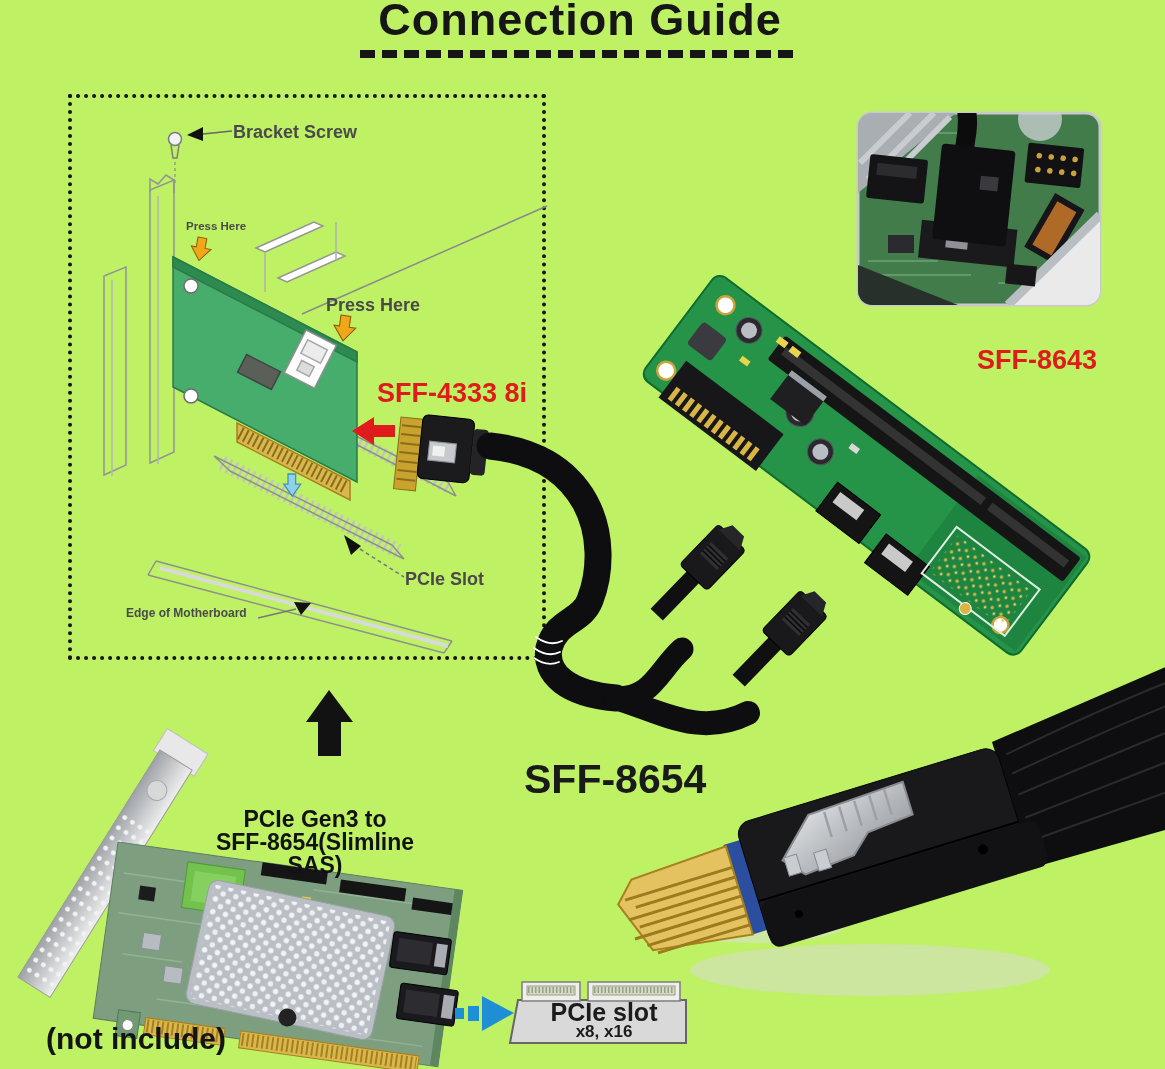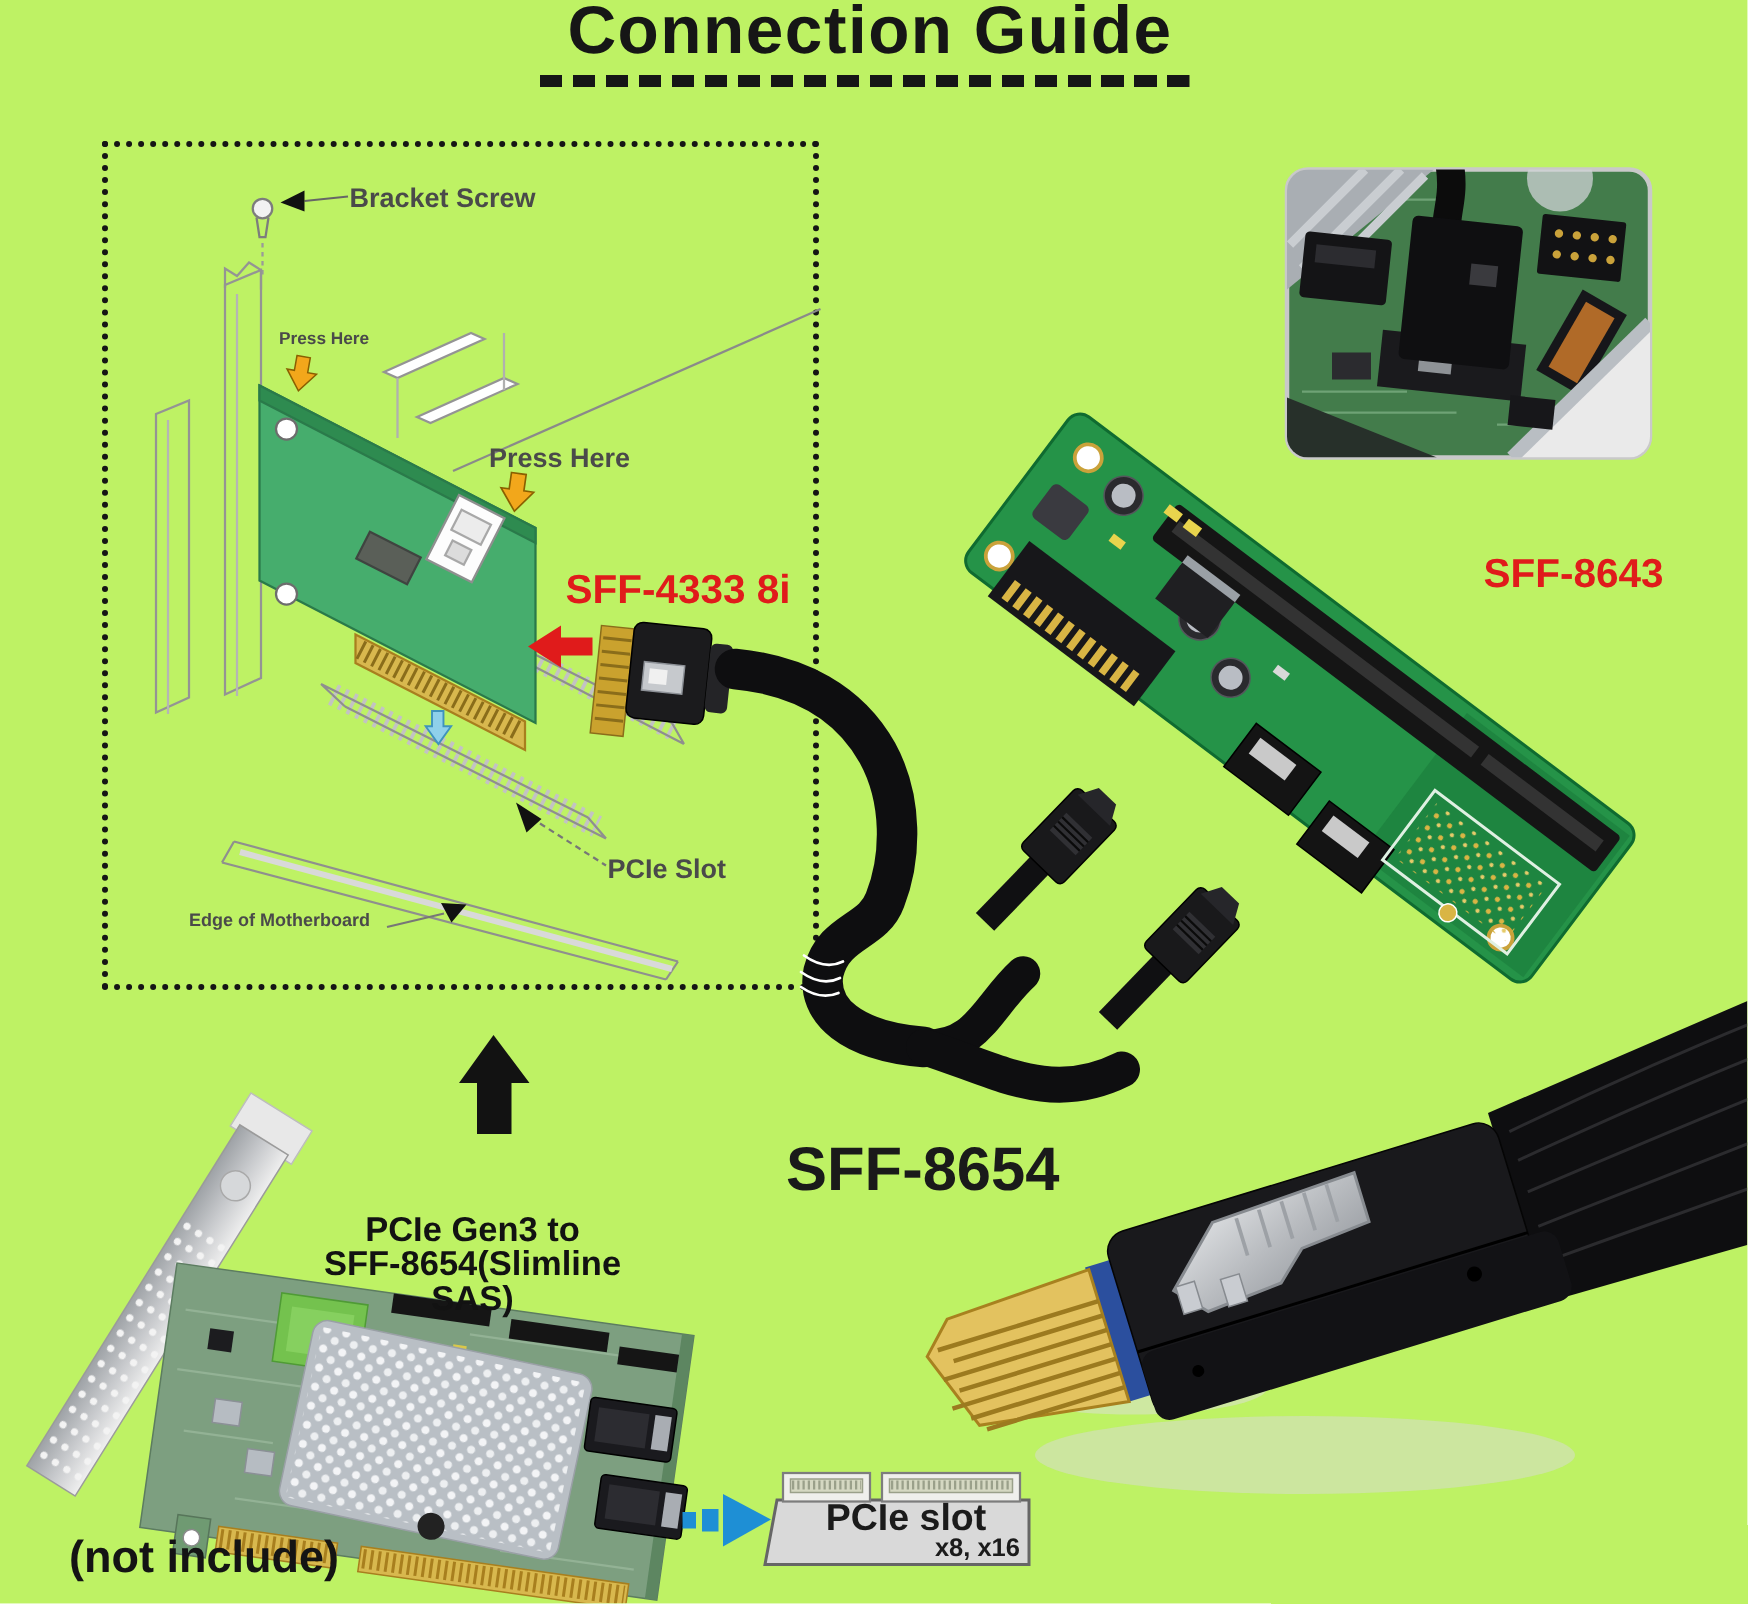--- a/index.html
+++ b/index.html
@@ -12,27 +12,27 @@
      background:repeating-linear-gradient(90deg,#161616 0 15px,transparent 15px 22px);}
   .dashed-box{left:68px;top:94px;width:478px;height:566px;border:4px dotted #151515;box-sizing:border-box;}
   .small-lbl{font-size:18px;font-weight:600;color:#4a4a4a;white-space:nowrap;}
   .red-lbl{font-weight:bold;color:#e01b1b;white-space:nowrap;}
   .lbl-bracket-screw{left:233px;top:122px;}
   .lbl-press1{left:186px;top:220px;font-size:11.5px;}
   .lbl-press2{left:326px;top:295px;}
   .lbl-sff8654-8i{left:377px;top:378px;font-size:27px;}
   .lbl-pcie-slot{left:405px;top:569px;}
   .lbl-edge{left:126px;top:606px;font-size:12px;}
-  .lbl-sff8643{left:977px;top:367px;font-size:27px;margin-left:12px;}
+  .lbl-sff8643{left:977px;top:345px;font-size:27px;}
   .lbl-sff8654{left:524px;top:756px;font-size:41px;font-weight:bold;color:#1a1a1a;white-space:nowrap;}
   .lbl-gen3{left:190px;top:796px;width:250px;text-align:center;font-size:23px;font-weight:bold;
             line-height:23px;color:#121212;margin-top:12px;}
   .lbl-not-include{left:46px;top:1022px;font-size:30px;font-weight:600;color:#141414;white-space:nowrap;text-align:center;}
   .slot-label{left:528px;top:998px;width:152px;text-align:center;font-size:25px;font-weight:bold;color:#1b1b1b;}
-  .slot-sublabel{left:528px;top:1022px;width:152px;text-align:right;font-size:17px;font-weight:bold;color:#1b1b1b;}
+  .slot-sublabel{left:528px;top:1022px;width:152px;text-align:center;font-size:17px;font-weight:bold;color:#1b1b1b;}
   svg{position:absolute;left:0;top:0;}
 </style>
 </head>
 <body>
 
 <div id="page">
 
   <div class="abs dashed-box"></div>
 
   <svg width="1165" height="1069" viewBox="0 0 1165 1069">

